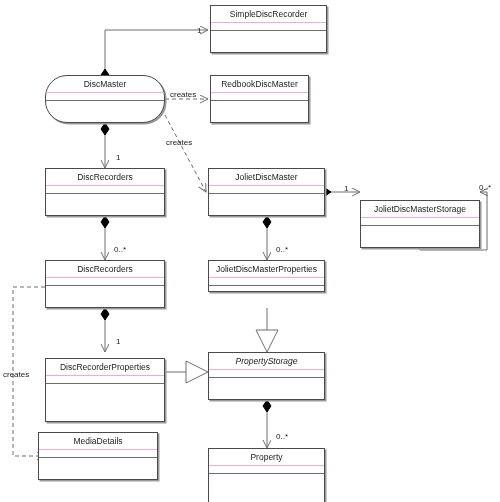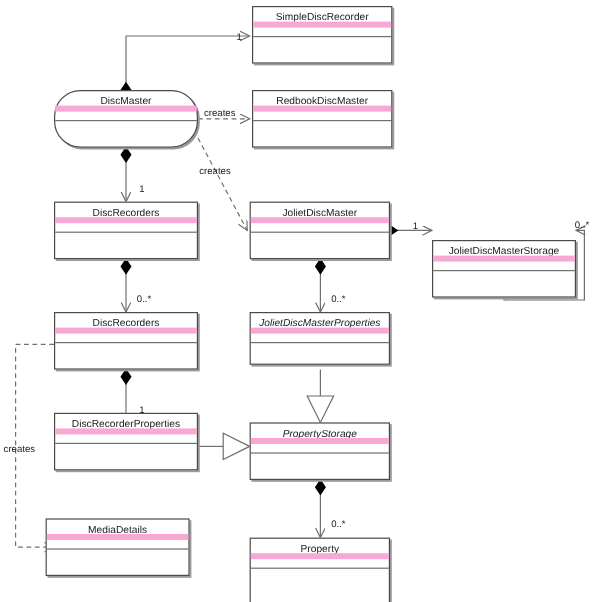--- a/index.html
+++ b/index.html
@@ -32,21 +32,21 @@
     background: #ffffff;
     box-shadow: 1.5px 1.5px 0 0 #9a9a9a;
   }
   .uml-name {
     box-sizing: border-box;
     height: 17px;
     line-height: 16px;
     text-align: center;
     font-size: 8.5px;
     color: #1a1a1a;
-    border-bottom: 5px solid #f9a8d4;
+    border-bottom: 1px solid #f9a8d4;
     white-space: nowrap;
     overflow: hidden;
   }
   .uml-name.abstract {
     font-style: italic;
   }
   .uml-attrs {
     box-sizing: border-box;
     height: 8px;
     border-bottom: 1px solid #6f6f6f;
@@ -146,21 +146,21 @@
     <div class="uml-attrs"></div>
     <div class="uml-ops"></div>
   </div>
 
   <div class="uml-class" style="left:45px; top:75px; width:120px; height:48px;border-radius:22px;">
     <div class="uml-name">DiscMaster</div>
     <div class="uml-attrs"></div>
     <div class="uml-ops"></div>
   </div>
 
-  <div class="uml-class" style="left:210px; top:75px; width:117px; height:48px;">
+  <div class="uml-class" style="left:210px; top:75px; width:99px; height:48px;">
     <div class="uml-name">RedbookDiscMaster</div>
     <div class="uml-attrs"></div>
     <div class="uml-ops"></div>
   </div>
 
   <div class="uml-class" style="left:208px; top:168px; width:117px; height:48px;">
     <div class="uml-name">JolietDiscMaster</div>
     <div class="uml-attrs"></div>
     <div class="uml-ops"></div>
   </div>
@@ -176,27 +176,27 @@
     <div class="uml-attrs"></div>
     <div class="uml-ops"></div>
   </div>
 
   <div class="uml-class" style="left:45px; top:260px; width:120px; height:48px;">
     <div class="uml-name">DiscRecorders</div>
     <div class="uml-attrs"></div>
     <div class="uml-ops"></div>
   </div>
 
-  <div class="uml-class" style="left:208px; top:260px; width:117px; height:44px;font-style:italic;">
+  <div class="uml-class" style="left:208px; top:260px; width:117px; height:32px;">
     <div class="uml-name">JolietDiscMasterProperties</div>
     <div class="uml-attrs"></div>
     <div class="uml-ops"></div>
   </div>
 
-  <div class="uml-class" style="left:45px; top:344px; width:120px; height:48px;">
+  <div class="uml-class" style="left:45px; top:358px; width:120px; height:64px;">
     <div class="uml-name">DiscRecorderProperties</div>
     <div class="uml-attrs"></div>
     <div class="uml-ops"></div>
   </div>
 
   <div class="uml-class" style="left:208px; top:352px; width:117px; height:48px;">
     <div class="uml-name abstract">PropertyStorage</div>
     <div class="uml-attrs"></div>
     <div class="uml-ops"></div>
   </div>

